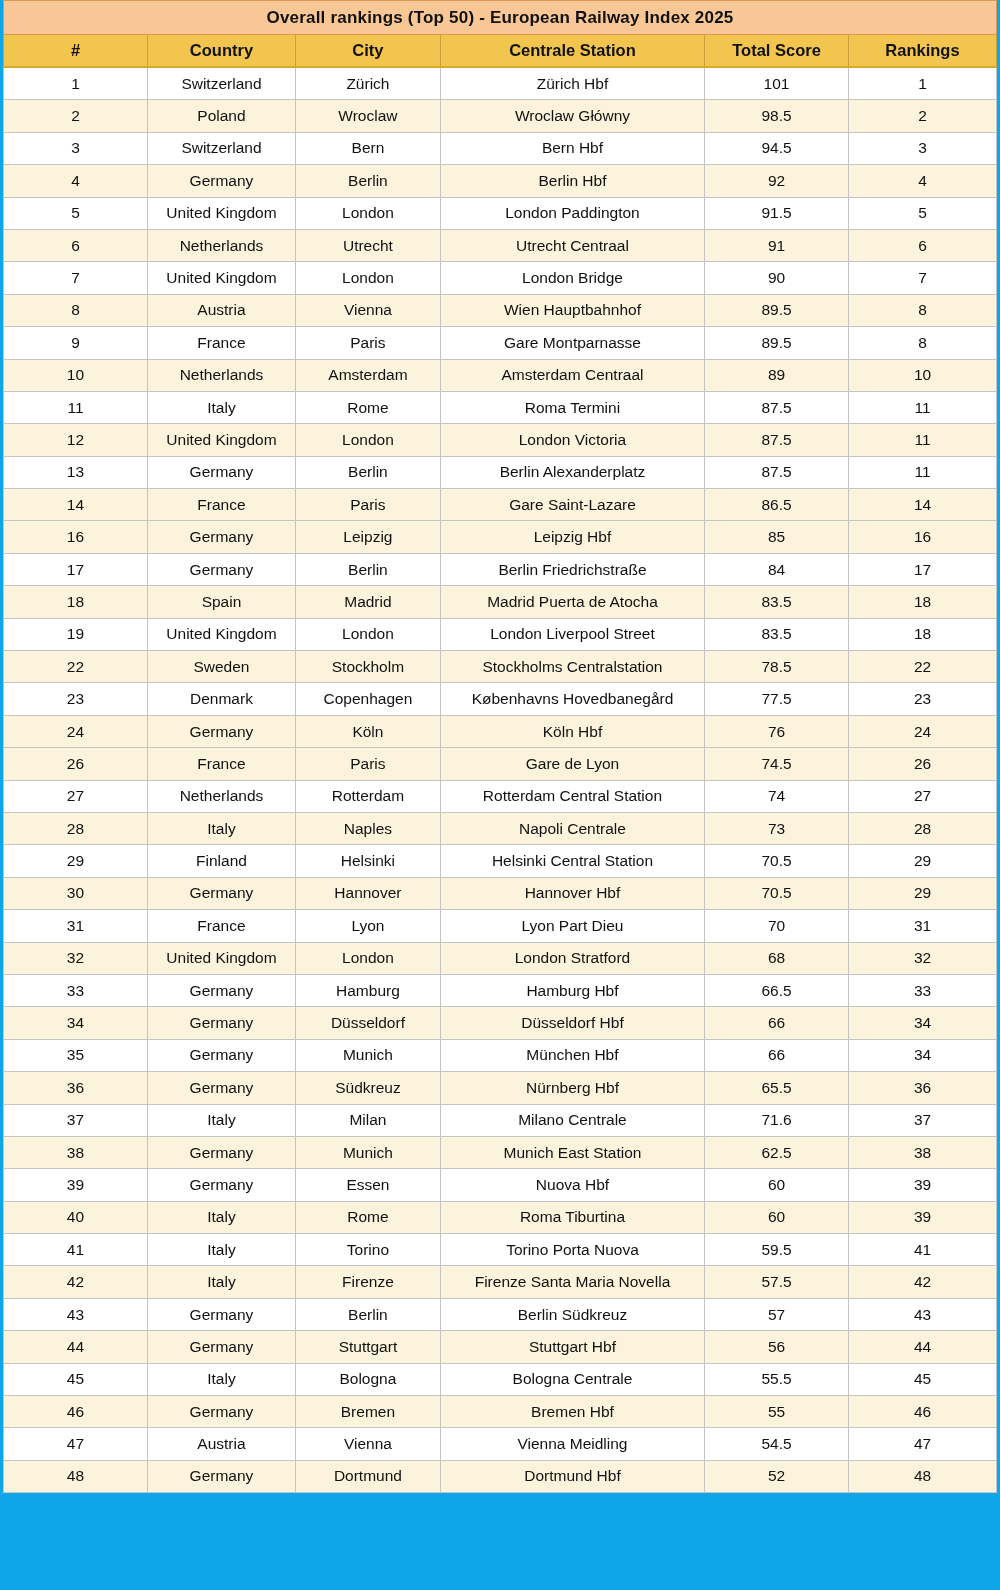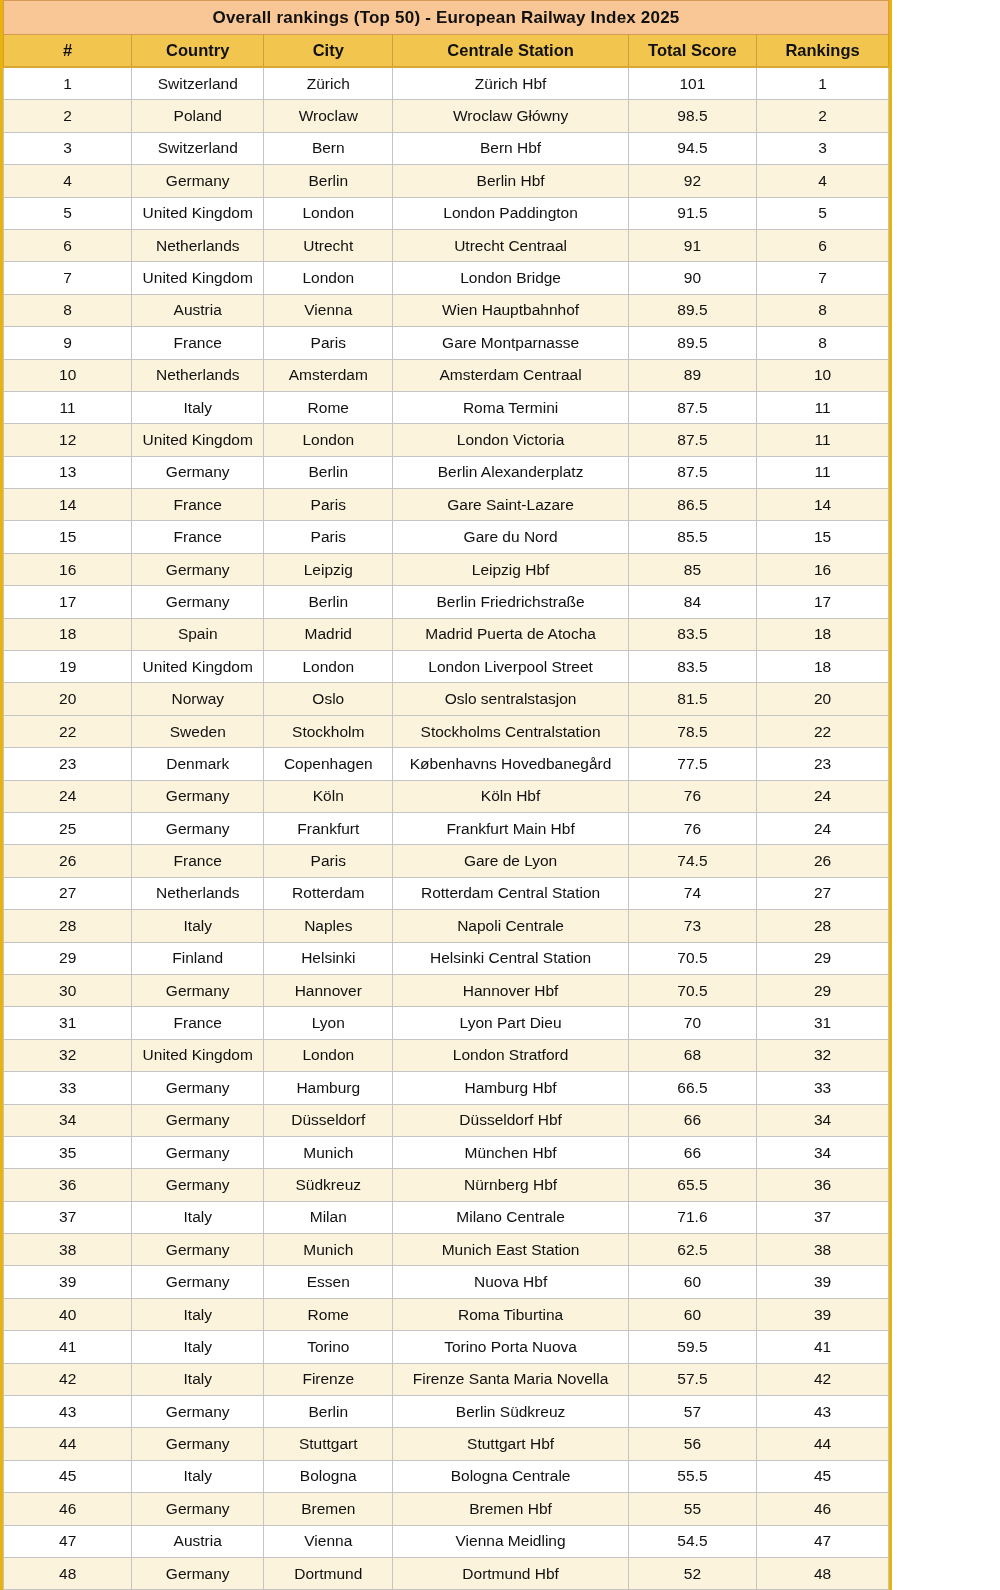--- a/index.html
+++ b/index.html
@@ -2,23 +2,23 @@
 <html><head>
 <meta charset="utf-8">
 <style>
   html, body {
     margin: 0;
     padding: 0;
     background: #ffffff;
     font-family: "Liberation Sans", sans-serif;
   }
   .page {
-    width: 892px;
+    width: 1000px;
     height: 1590px;
-    background: #eab308;
+    background: #0ea5e9;
     box-sizing: border-box;
     padding: 0 3px 4px 3px;
   }
   table.rankings {
     width: 100%;
     border-collapse: collapse;
     table-layout: fixed;
   }
   table.rankings col.c-num   { width: 14.5%; }
   table.rankings col.c-country { width: 14.9%; }
@@ -191,28 +191,20 @@
           <td>11</td>
         </tr>
         <tr class="cream">
           <td>14</td>
           <td>France</td>
           <td>Paris</td>
           <td>Gare Saint-Lazare</td>
           <td>86.5</td>
           <td>14</td>
         </tr>
-        <tr class="white">
-          <td>15</td>
-          <td>France</td>
-          <td>Paris</td>
-          <td>Gare du Nord</td>
-          <td>85.5</td>
-          <td>15</td>
-        </tr>
         <tr class="cream">
           <td>16</td>
           <td>Germany</td>
           <td>Leipzig</td>
           <td>Leipzig Hbf</td>
           <td>85</td>
           <td>16</td>
         </tr>
         <tr class="white">
           <td>17</td>
@@ -232,28 +224,20 @@
         </tr>
         <tr class="white">
           <td>19</td>
           <td>United Kingdom</td>
           <td>London</td>
           <td>London Liverpool Street</td>
           <td>83.5</td>
           <td>18</td>
         </tr>
         <tr class="cream">
-          <td>20</td>
-          <td>Norway</td>
-          <td>Oslo</td>
-          <td>Oslo sentralstasjon</td>
-          <td>81.5</td>
-          <td>20</td>
-        </tr>
-        <tr class="cream">
           <td>22</td>
           <td>Sweden</td>
           <td>Stockholm</td>
           <td>Stockholms Centralstation</td>
           <td>78.5</td>
           <td>22</td>
         </tr>
         <tr class="white">
           <td>23</td>
           <td>Denmark</td>
@@ -263,28 +247,20 @@
           <td>23</td>
         </tr>
         <tr class="cream">
           <td>24</td>
           <td>Germany</td>
           <td>Köln</td>
           <td>Köln Hbf</td>
           <td>76</td>
           <td>24</td>
         </tr>
-        <tr class="white">
-          <td>25</td>
-          <td>Germany</td>
-          <td>Frankfurt</td>
-          <td>Frankfurt Main Hbf</td>
-          <td>76</td>
-          <td>24</td>
-        </tr>
         <tr class="cream">
           <td>26</td>
           <td>France</td>
           <td>Paris</td>
           <td>Gare de Lyon</td>
           <td>74.5</td>
           <td>26</td>
         </tr>
         <tr class="white">
           <td>27</td>

